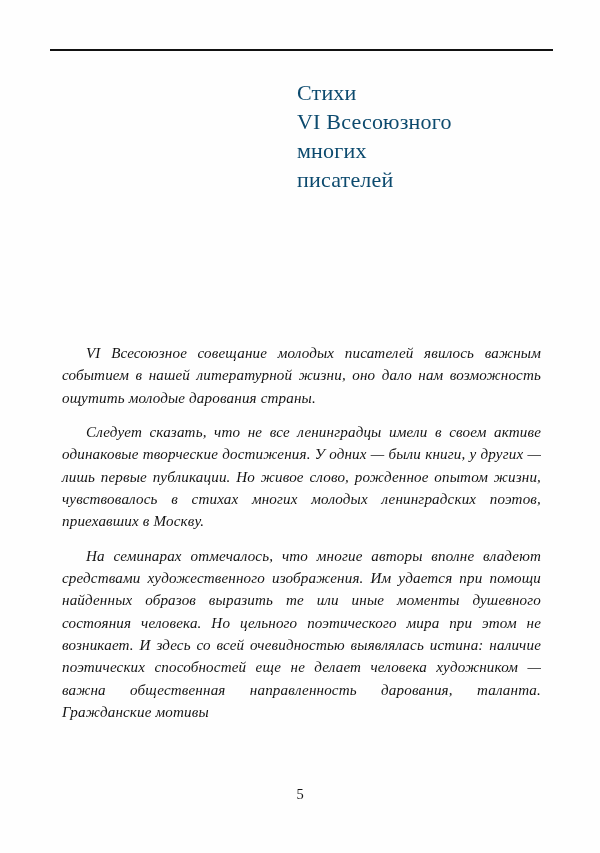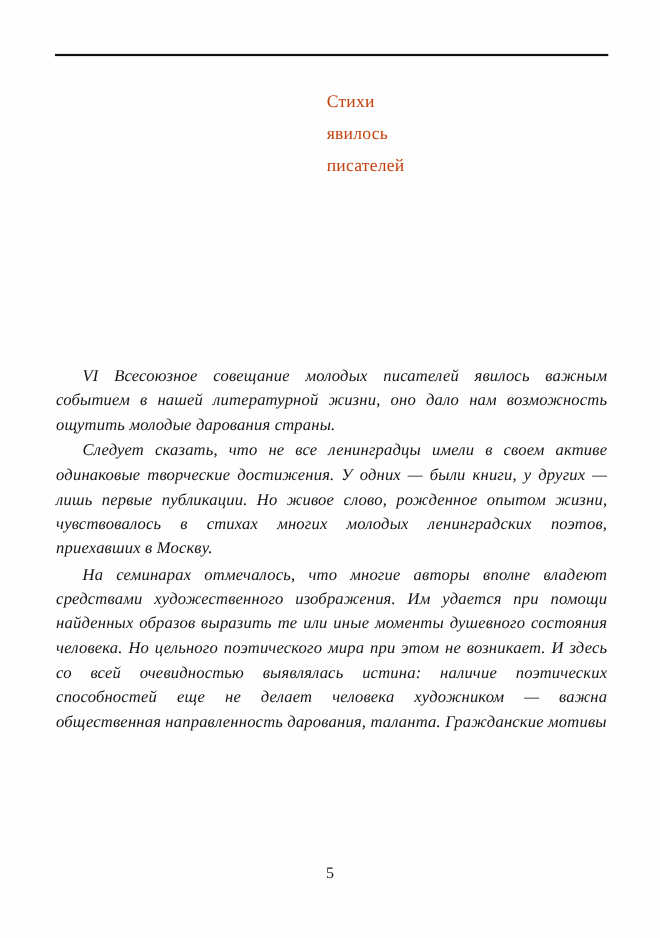--- a/index.html
+++ b/index.html
@@ -35,44 +35,44 @@
 
   
   .title-block {
     position: absolute;
     left: 297px;
     top: 78px;
     width: 260px;
   }
   .title-line {
     font-family: "Liberation Serif", "DejaVu Serif", serif;
-    font-size: 16px;
+    font-size: 22px;
     line-height: 29px;
     font-weight: 400;
     letter-spacing: 0.2px;
-    color: #c2410c;
+    color: #0c4a6e;
     white-space: nowrap;
   }
 
   
   .body-block {
     position: absolute;
     left: 50px;
     top: 330px;
     width: 503px;
   }
   .para {
     font-family: "Liberation Serif", "DejaVu Serif", serif;
     font-style: italic;
     font-size: 15.1px;
     line-height: 22.35px;
     text-align: justify;
     text-justify: inter-word;
     text-indent: 24px;
-    margin: 1px;
+    margin: 12px;
     color: #131313;
     letter-spacing: 0.15px;
     -webkit-hyphens: none;
     hyphens: none;
   }
 
   
   .folio {
     position: absolute;
     left: 0;
@@ -87,21 +87,22 @@
 </style>
 </head>
 <body>
 
 <div class="page">
 
   <div class="top-rule"></div>
 
   <div class="title-block">
     <div class="title-line">Стихи</div>
-    <div class="title-line">явилось</div>
+    <div class="title-line">VI  Всесоюзного</div>
+    <div class="title-line">многих</div>
     <div class="title-line">писателей</div>
   </div>
 
   <div class="body-block">
     <p class="para">VI Всесоюзное совещание молодых писателей явилось важным событием в нашей литературной жизни, оно дало нам возможность ощутить молодые дарования страны.</p>
     <p class="para">Следует сказать, что не все ленинградцы имели в своем активе одинаковые творческие достижения. У одних — были книги, у других — лишь первые публикации. Но живое слово, рожденное опытом жизни, чувствовалось в стихах многих молодых ленинградских поэтов, приехавших в Москву.</p>
     <p class="para">На семинарах отмечалось, что многие авторы вполне владеют средствами художественного изображения. Им удается при помощи найденных образов выразить те или иные моменты душевного состояния человека. Но цельного поэтического мира при этом не возникает. И здесь со всей очевидностью выявлялась истина: наличие поэтических способностей еще не делает человека художником — важна общественная направленность дарования, таланта. Гражданские мотивы</p>
   </div>
 
   <div class="folio">5</div>

